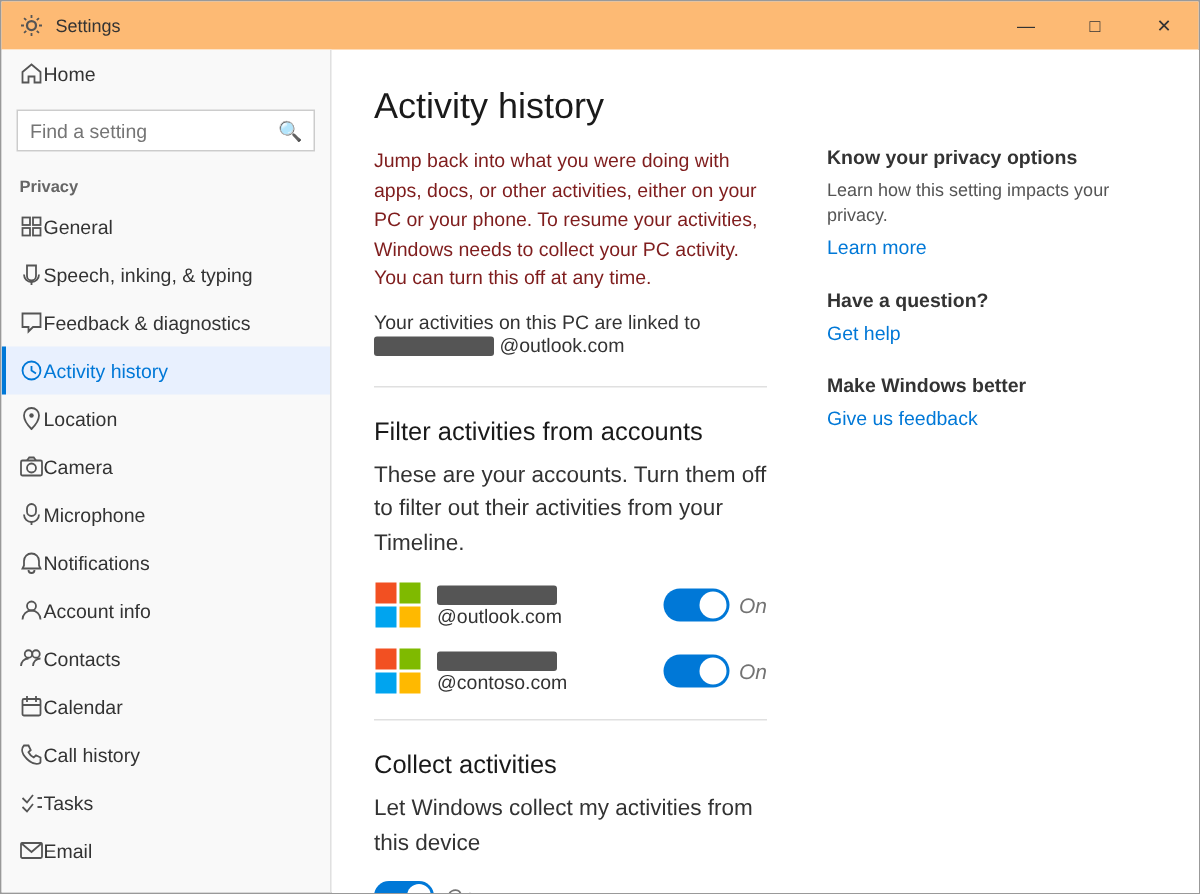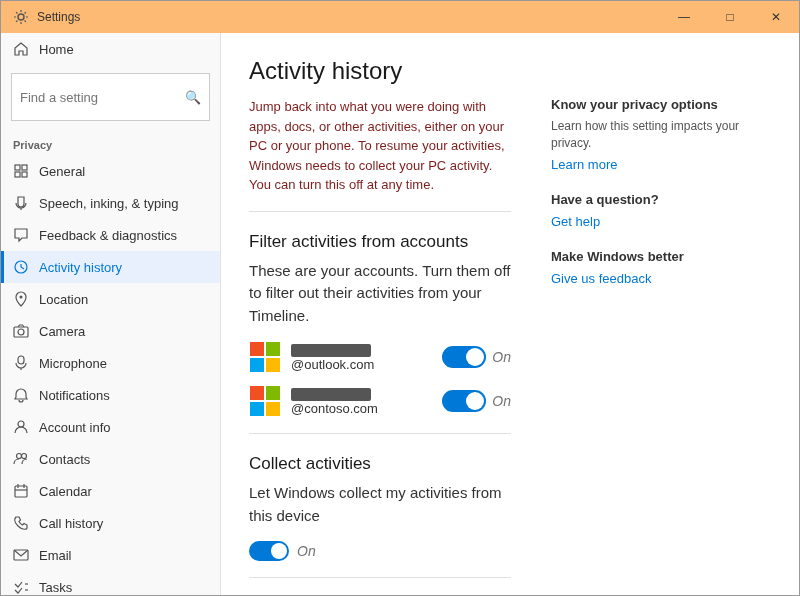--- a/index.html
+++ b/index.html
@@ -69,21 +69,21 @@
       overflow-y: auto;
     }
     .search-box {
       margin: 8px 10px 10px;
       position: relative;
       display: flex;
       align-items: center;
     }
     .search-input {
       width: 100%;
-      height: 48px;
+      height: 28px;
       border: 1px solid #ccc;
       padding: 0 30px 0 8px;
       font-size: 13px;
       outline: none;
       background: #fff;
     }
     .search-icon {
       position: absolute;
       right: 8px;
       color: #666;
@@ -94,21 +94,20 @@
       color: #666;
       padding: 8px 12px 4px;
       text-transform: none;
       font-weight: 600;
     }
     .sidebar-item {
       display: flex;
       align-items: center;
       padding: 8px 12px;
       cursor: pointer;
-      gap: 10px;
       color: #333;
       font-size: 13px;
     }
     .sidebar-item.active {
       background: #e8f0fe;
       color: #0078d7;
       border-left: 3px solid #0078d7;
       padding-left: 9px;
     }
     .sidebar-item-icon {
@@ -438,46 +437,51 @@
           <svg width="16" height="16" viewBox="0 0 16 16">
               <path d="M3 2h3l1.5 3-1.5 1.5a8 8 0 0 0 3.5 3.5L11 8.5l3 1.5v3c0 1-4 3-9-2S2 3 3 2z" fill="none" stroke="#555" stroke-width="1.2"></path>
             </svg>
         </span>
         <span>Call history</span>
       </div>
 
       <div class="sidebar-item">
         <span class="sidebar-item-icon">
           <svg width="16" height="16" viewBox="0 0 16 16">
-              <rect x="1" y="3" width="14" height="10" rx="1" fill="none" stroke="#555" stroke-width="1.2"></rect>
-              <polyline points="1,3 8,9 15,3" fill="none" stroke="#555" stroke-width="1.2"></polyline>
-            </svg>
-        </span>
-        <span>Email</span>
-      </div>
-
-      <div class="sidebar-item">
-        <span class="sidebar-item-icon">
-          <svg width="16" height="16" viewBox="0 0 16 16">
               <polyline points="2,5 5,8 9,3" fill="none" stroke="#555" stroke-width="1.2"></polyline>
               <line x1="12" y1="5" x2="15" y2="5" stroke="#555" stroke-width="1.2"></line>
               <polyline points="2,11 5,14 9,9" fill="none" stroke="#555" stroke-width="1.2"></polyline>
               <line x1="12" y1="11" x2="15" y2="11" stroke="#555" stroke-width="1.2"></line>
             </svg>
         </span>
         <span>Tasks</span>
       </div>
+
+      <div class="sidebar-item">
+        <span class="sidebar-item-icon">
+          <svg width="16" height="16" viewBox="0 0 16 16">
+              <rect x="1" y="3" width="14" height="10" rx="1" fill="none" stroke="#555" stroke-width="1.2"></rect>
+              <polyline points="1,3 8,9 15,3" fill="none" stroke="#555" stroke-width="1.2"></polyline>
+            </svg>
+        </span>
+        <span>Email</span>
+      </div>
     </div>
 
     <div class="main">
       <h1 class="page-title">Activity history</h1>
 
       <div class="main-layout">
         <div class="main-content">
           <p class="desc-text">Jump back into what you were doing with apps, docs, or other activities, either on your PC or your phone. To resume your activities, Windows needs to collect your PC activity. You can turn this off at any time.</p>
+          <p class="linked-account">
+            <span>Your activities on this PC are linked to </span>
+            <span class="redacted"></span>
+            <span>@outlook.com</span>
+          </p>
 
           <hr class="section-divider">
 
           <h2 class="section-title">Filter activities from accounts</h2>
           <p class="section-desc">These are your accounts. Turn them off to filter out their activities from your Timeline.</p>
 
           
           <div class="account-row">
             <svg class="ms-logo" viewBox="0 0 32 32">
               <rect x="1" y="1" width="14" height="14" fill="#f25022"></rect>

